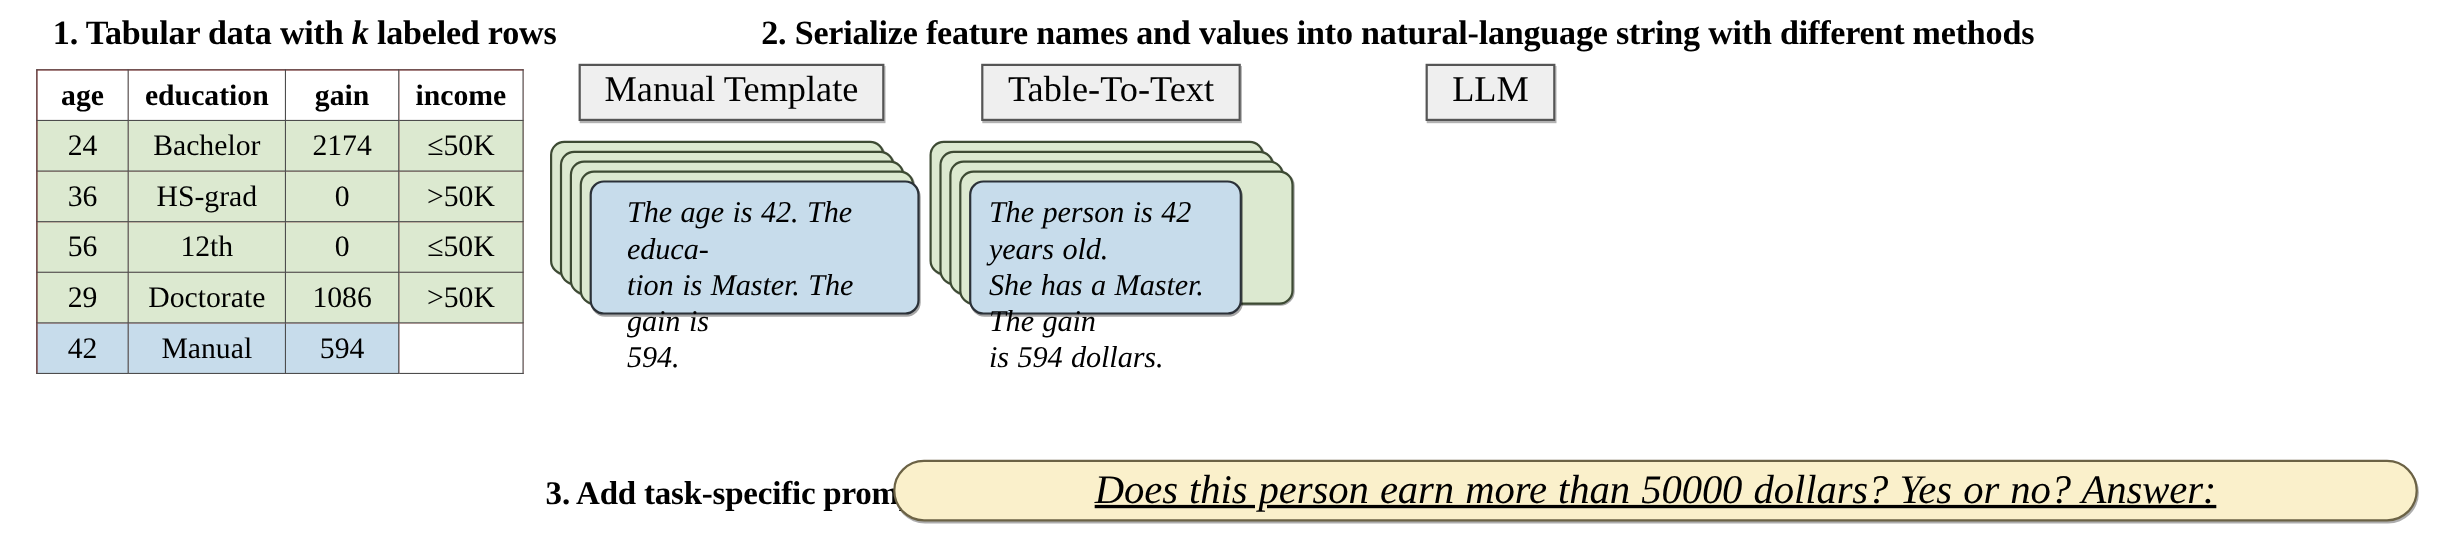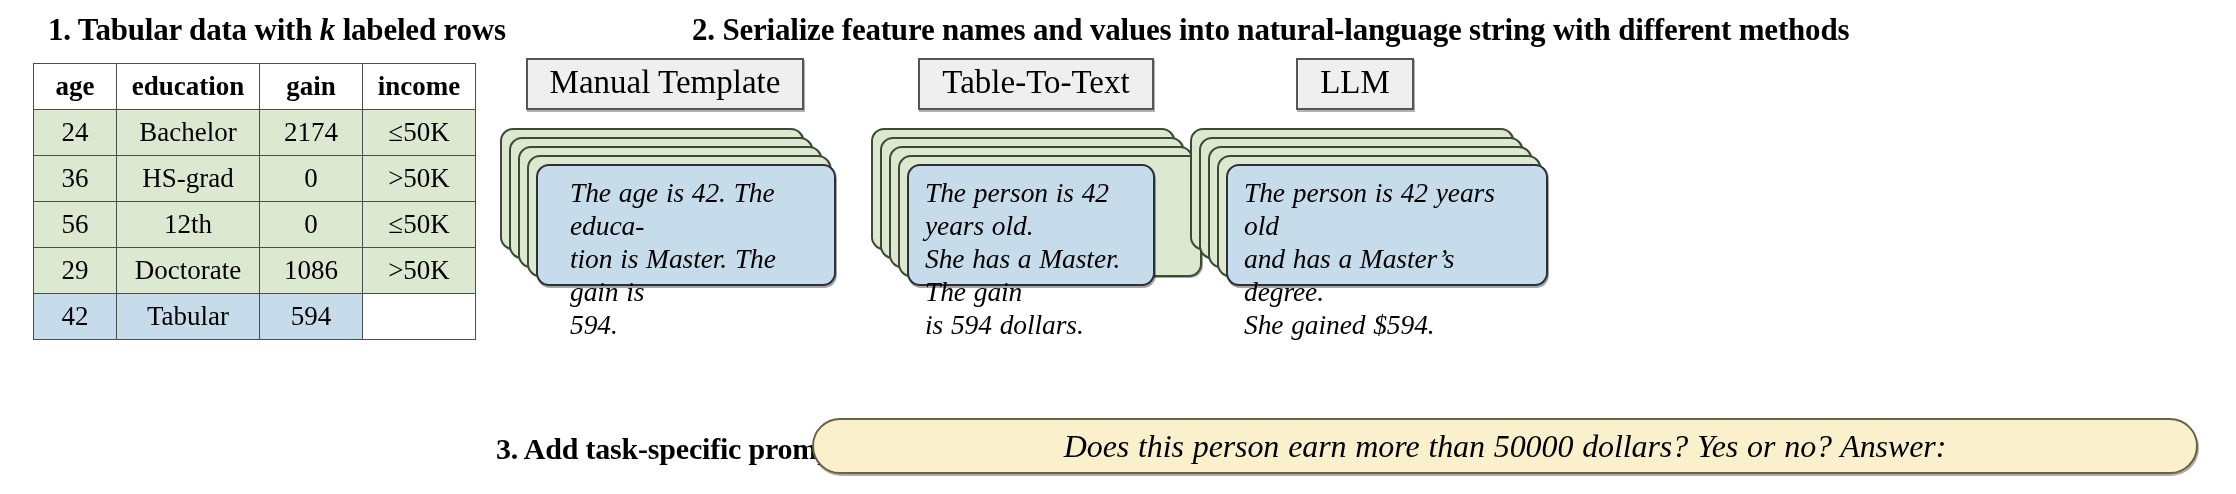--- a/index.html
+++ b/index.html
@@ -59,21 +59,21 @@
   #data-table tr.row-green td { background: #dce9d0; }
   #data-table tr.row-blue  td { background: #c7dceb; }
   #data-table tr.row-blue  td.empty-cell { background: #ffffff; }
 
   
   .method-col {
     position: absolute;
     top: 58px;
   }
   #method-col-0 { left: 500px; width: 330px; }
-  #method-col-1 { left: 845px; width: 330px; margin-left: 26px; }
+  #method-col-1 { left: 845px; width: 330px; }
   #method-col-2 { left: 1190px; width: 330px; }
 
   .method-chip {
     display: inline-block;
     background: #efefef;
     border: 2px solid #555555;
     border-radius: 0;
     padding: 4px 22px 7px 22px;
     font-size: 33px;
     line-height: 1.12;
@@ -125,22 +125,23 @@
     box-sizing: border-box;
     background: #faf0cb;
     border: 2px solid #6b6245;
     border-radius: 28px;
     box-shadow: 1px 2px 0 rgba(0,0,0,0.32);
     display: flex;
     align-items: center;
     justify-content: center;
   }
   #prompt-pill .card-text {
-    font-size: 32px;
+    font-size: 37px;
     white-space: nowrap;
+    text-decoration: underline;
   }
 </style>
 </head>
 <body>
 
 <div class="heading" id="heading-1"><span>1.</span><span> Tabular data with </span><span class="ital">k</span><span> labeled rows</span></div>
 
 <table id="data-table">
   <colgroup>
     <col class="c-age">
@@ -176,21 +177,21 @@
       <td>≤50K</td>
     </tr>
     <tr class="row-green">
       <td>29</td>
       <td>Doctorate</td>
       <td>1086</td>
       <td>&gt;50K</td>
     </tr>
     <tr class="row-blue">
       <td>42</td>
-      <td>Tabular</td>
+      <td>Manual</td>
       <td>594</td>
       <td class="empty-cell"></td>
     </tr>
   </tbody>
 </table>
 
 <div class="heading" id="heading-2">2. Serialize feature names and values into natural-language string with different methods</div>
 
 <div class="method-col" id="method-col-0">
   <div class="chip-wrap">
@@ -219,28 +220,19 @@
     <div class="card-front" style="left:36px; top:36px; width:248px; height:122px;">
       <div class="card-text">The person is 42 years old.<br>She has a Master. The gain<br>is 594 dollars.</div>
     </div>
   </div>
 </div>
 
 <div class="method-col" id="method-col-2">
   <div class="chip-wrap">
     <span class="method-chip">LLM</span>
   </div>
-  <div class="card-stack">
-    <div class="card-back" style="left:0px;  top:0px;  width:320px; height:118px;"></div>
-    <div class="card-back" style="left:9px;  top:9px;  width:320px; height:118px;"></div>
-    <div class="card-back" style="left:18px; top:18px; width:320px; height:118px;"></div>
-    <div class="card-back" style="left:27px; top:27px; width:320px; height:118px;"></div>
-    <div class="card-front" style="left:36px; top:36px; width:322px; height:122px;">
-      <div class="card-text">The person is 42 years old<br>and has a Master’s degree.<br>She gained $594.</div>
-    </div>
-  </div>
 </div>
 
 <div class="heading" id="heading-3">3. Add task-specific prompt</div>
 
 <div id="prompt-pill">
   <span class="card-text">Does this person earn more than 50000 dollars? Yes or no? Answer:</span>
 </div>
 
 </body></html>

